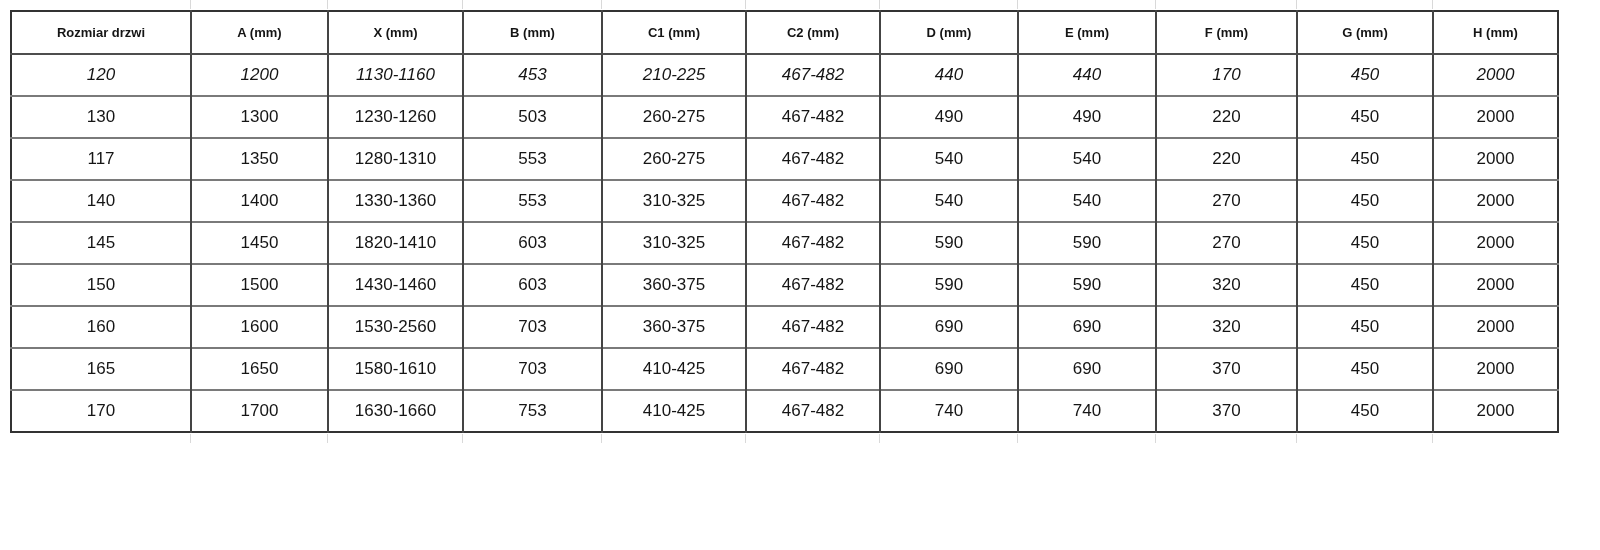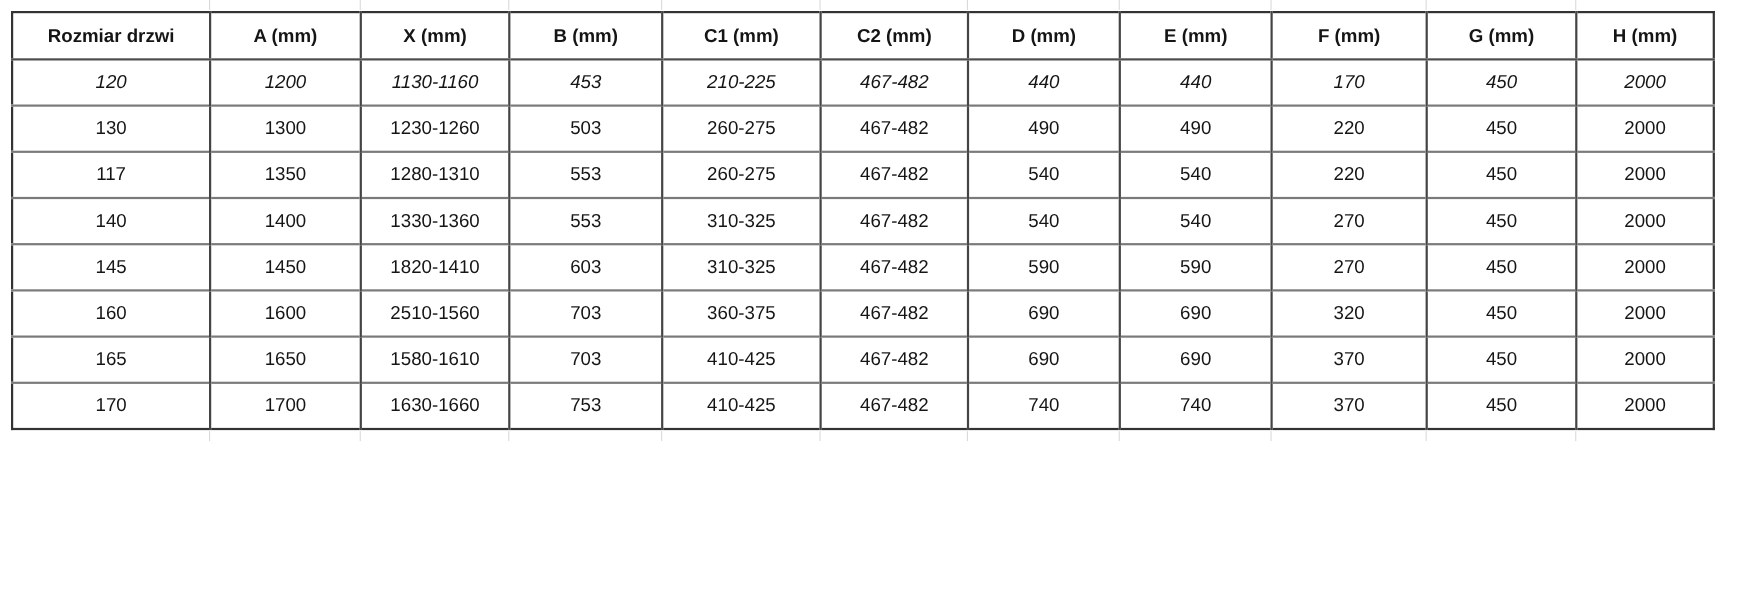--- a/index.html
+++ b/index.html
@@ -30,21 +30,21 @@
   table.spec-table td {
     text-align: center;
     vertical-align: middle;
     color: #151515;
     padding: 0 4px;
     position: relative;
     white-space: nowrap;
     overflow: visible;
   }
   table.spec-table th {
-    font-size: 17px;
+    font-size: 13px;
     font-weight: bold;
     height: 43px;
     border-left: 2px solid #444444;
     border-bottom: 2px solid #4d4d4d;
   }
   table.spec-table td {
     font-size: 17px;
     font-weight: normal;
     height: 42px;
     border-left: 2px solid #444444;
@@ -171,23 +171,36 @@
           <td>603</td>
           <td>310-325</td>
           <td>467-482</td>
           <td>590</td>
           <td>590</td>
           <td>270</td>
           <td>450</td>
           <td>2000</td>
         </tr>
         <tr>
+          <td>150</td>
+          <td>1500</td>
+          <td>1430-1460</td>
+          <td>603</td>
+          <td>360-375</td>
+          <td>467-482</td>
+          <td>590</td>
+          <td>590</td>
+          <td>320</td>
+          <td>450</td>
+          <td>2000</td>
+        </tr>
+        <tr>
           <td>160</td>
           <td>1600</td>
-          <td>2510-1560</td>
+          <td>1530-2560</td>
           <td>703</td>
           <td>360-375</td>
           <td>467-482</td>
           <td>690</td>
           <td>690</td>
           <td>320</td>
           <td>450</td>
           <td>2000</td>
         </tr>
         <tr>

